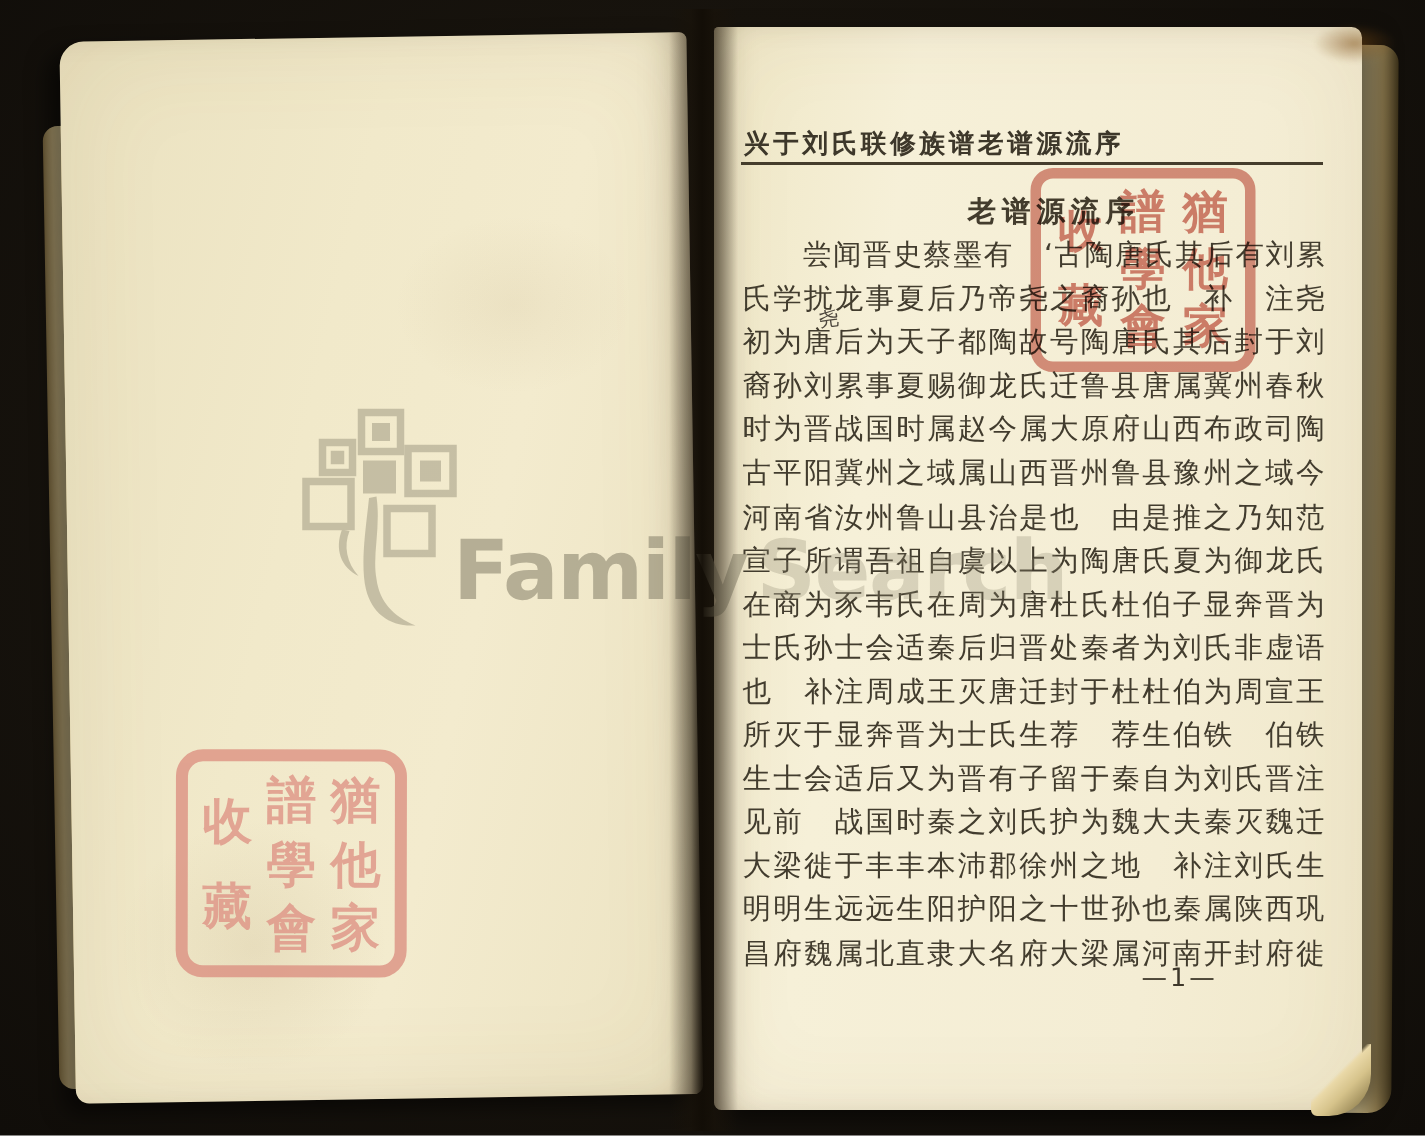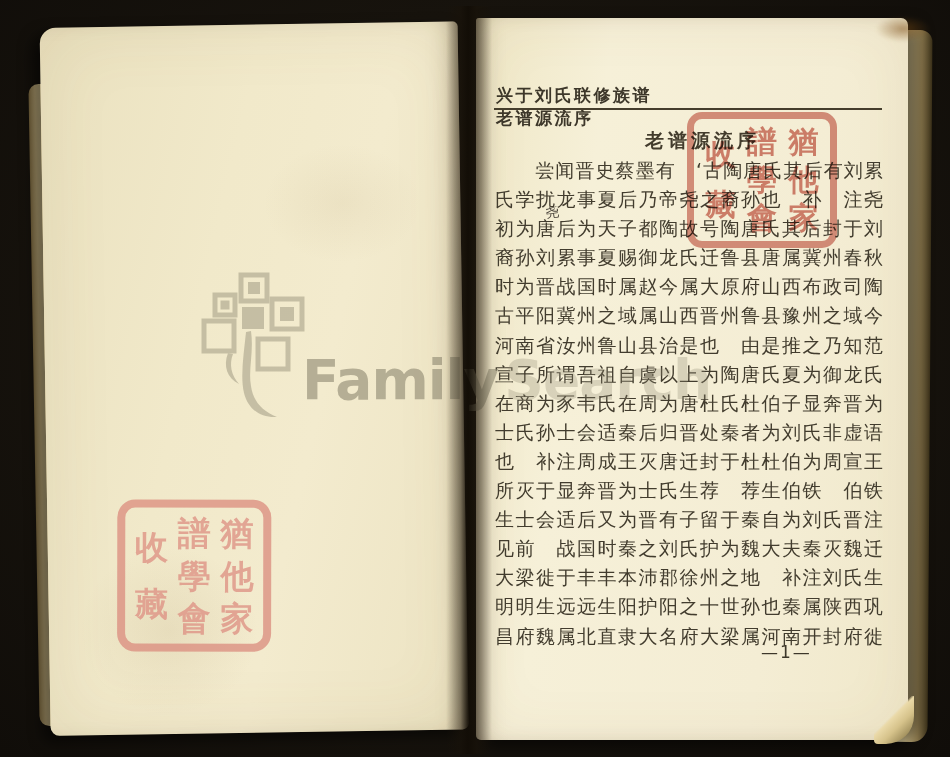--- a/index.html
+++ b/index.html
@@ -59,21 +59,21 @@
 
   
   .gutter{
     position:absolute;left:446px;top:6px;width:46px;height:748px;z-index:6;pointer-events:none;
     background:linear-gradient(90deg,rgba(25,18,8,0) 0%,rgba(25,18,8,.45) 32%,rgba(18,13,6,.92) 48%,rgba(25,18,8,.5) 66%,rgba(25,18,8,0) 100%);
   }
 
   
   .running-header{
     position:absolute;left:20px;right:26px;top:66px;display:flex;justify-content:flex-start;
-    font-weight:bold;font-size:17px;letter-spacing:2.5px;color:#3d372a;z-index:3;flex-direction:column;
+    font-weight:bold;font-size:17px;letter-spacing:2.5px;color:#3d372a;z-index:3;
   }
   .rule{position:absolute;left:18px;right:26px;top:90px;height:2px;background:#453d2c;z-index:3;}
   .section-title{
     position:absolute;left:169px;top:110px;font-size:19px;font-weight:bold;
     letter-spacing:4px;color:#433c2d;z-index:3;
   }
   .body-block{position:absolute;left:19px;right:25px;top:142px;z-index:3;}
   .bodyline{display:flex;justify-content:space-between;height:29.1px;align-items:flex-start;}
   .bodyline span{font-size:19px;line-height:21px;color:#423c2e;}
   .bodyline span.wspace{width:1em;}

